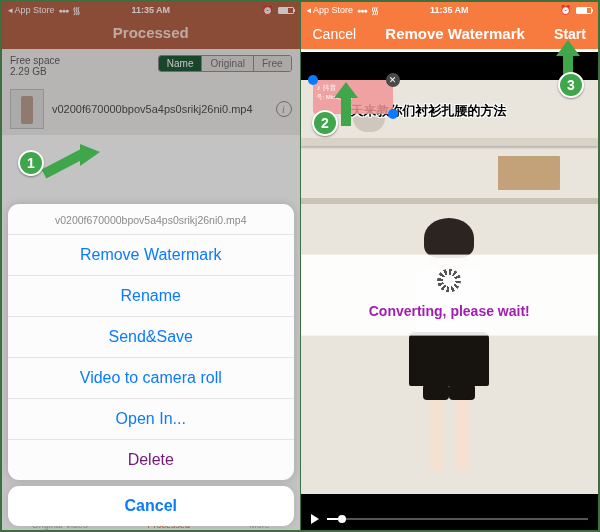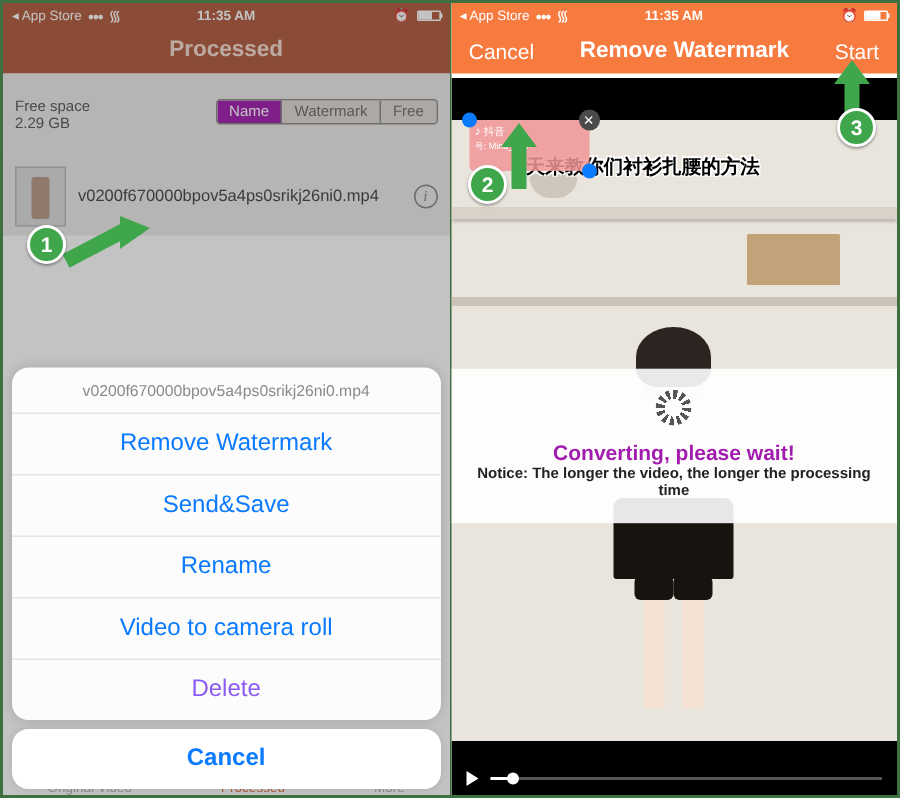--- a/index.html
+++ b/index.html
@@ -15,48 +15,48 @@
   .statusbar .sp { flex:1; }
   .statusbar .time { position:absolute; left:50%; transform:translateX(-50%); font-weight:600; }
   .signal::before { content:"●●●"; letter-spacing:-1px; font-size:7px;}
   .wifi::before { content:"᯾"; font-size:10px;}
   .battery { width:16px; height:7px; border:1px solid #fff; border-radius:1px; position:relative;}
   .battery::after { content:""; position:absolute; right:-2px; top:1.5px; width:1.5px; height:3px; background:#fff;}
   .battery i { display:block; width:70%; height:100%; background:#fff;}
 
   
   .l-header { background:#b05a3c; color:#f5ddd2; text-align:center; padding:6px 0 8px; font-size:15px; font-weight:600; }
-  .l-sub { display:flex; justify-content:space-between; align-items:flex-start; padding:17px 8px; font-size:10px; color:#555; background:#efece9;}
+  .l-sub { display:flex; justify-content:space-between; align-items:flex-start; padding:6px 8px; font-size:10px; color:#555; background:#efece9;}
   .l-sub .seg { display:flex; border:1px solid #8a8a8a; border-radius:3px; overflow:hidden; font-size:10px;}
   .l-sub .seg span { padding:2px 8px; border-right:1px solid #8a8a8a; color:#6b6b6b; background:#dedad7;}
-  .l-sub .seg span.on { background:#a21caf; color:#fff;}
+  .l-sub .seg span.on { background:#14532d; color:#fff;}
   .l-sub .seg span:last-child{border-right:none;}
   .l-list { background:#efece9; padding:6px 8px; display:flex; gap:8px; align-items:center; }
   .thumb { width:34px; height:40px; background:#ddd; border:1px solid #bbb; position:relative;}
   .thumb::after { content:""; position:absolute; inset:6px 10px 4px; background:#b98; border-radius:2px;}
   .l-list .fn { font-size:11px; color:#444; word-break:break-all; flex:1;}
   .info-i { width:16px; height:16px; border:1px solid #888; border-radius:50%; display:flex; align-items:center; justify-content:center; font-size:10px; font-style:italic; color:#888; font-family:serif;}
   .l-dim { position:absolute; inset:0; background:rgba(40,40,40,0.28); }
 
   
   .sheet-wrap { position:absolute; left:6px; right:6px; bottom:4px; }
   .sheet { background:#fcfcfc; border-radius:11px; overflow:hidden; box-shadow:0 0 8px rgba(0,0,0,0.15);}
   .sheet-title { text-align:center; padding:10px 8px 8px; font-size:10.5px; color:#8a8a8a; border-bottom:1px solid #e4e4e6;}
   .sheet-item { text-align:center; padding:11px 4px; font-size:16px; color:#0a7aff; border-bottom:1px solid #e4e4e6;}
-  .sheet-item.destructive { color:#8b5cf6; }
+  .sheet-item.destructive { color:#701a75; }
   .sheet-item:last-child { border-bottom:none;}
   .sheet-cancel { margin-top:6px; background:#fff; border-radius:11px; text-align:center; padding:11px 4px; font-size:16px; font-weight:600; color:#0a7aff; box-shadow:0 0 6px rgba(0,0,0,0.1);}
   
   .l-tabs { position:absolute; bottom:-2px; left:0; right:0; display:flex; justify-content:space-around; font-size:9px; color:#8d8d8d; padding:2px 0;}
   .l-tabs span.active { color:#b05a3c;}
 
   
   .r-header { background:#f77a3f; display:flex; align-items:center; justify-content:space-between; padding:7px 12px; color:#fff; font-size:14px; }
   .r-header .title { font-weight:600; font-size:15px;}
-  .r-start { font-weight:400;}
+  .r-start { font-weight:700;}
 
   
   .video { position:absolute; top:50px; left:0; right:0; bottom:22px; background:#000; display:flex; justify-content:center;}
   .vframe { width:100%; background:#e9e4dc; position:relative; margin:28px 0 14px;}
   .shelf { position:absolute; top:58px; left:0; right:0; height:8px; background:#d9d2c6; box-shadow:0 2px 2px rgba(0,0,0,0.2);}
   .shelf2 { position:absolute; top:118px; left:0; right:0; height:6px; background:#c9c2b6;}
   .shelfbox { position:absolute; top:76px; right:38px; width:62px; height:34px; background:#c3a27a; border-radius:1px; font-size:4px;}
   .lamp { position:absolute; top:36px; left:52px; width:32px; height:16px; border-radius:0 0 14px 14px; background:#cfc7bb;}
   .person { position:absolute; left:50%; transform:translateX(-50%); bottom:22px; width:94px;}
   .head { width:42px; height:48px; background:#f4e1d2; border-radius:50% 50% 44% 44%; margin:0 auto; position:relative;}
@@ -114,44 +114,45 @@
         </span>
     </div>
     <div class="l-header">Processed</div>
     <div class="l-sub">
       <div>
         <div>Free space</div>
         <div>2.29 GB</div>
       </div>
       <div class="seg">
         <span class="on">Name</span>
-        <span>Watermark</span>
+        <span>Original</span>
         <span>Free</span>
       </div>
     </div>
     <div class="l-list">
       <div class="thumb"></div>
       <div class="fn">v0200f670000bpov5a4ps0srikj26ni0.mp4</div>
       <div class="info-i">i</div>
     </div>
 
     <div class="l-dim"></div>
     <div class="l-tabs">
       <span>Original Video</span>
       <span class="active">Processed</span>
       <span>More</span>
     </div>
 
     <div class="sheet-wrap">
       <div class="sheet">
         <div class="sheet-title">v0200f670000bpov5a4ps0srikj26ni0.mp4</div>
         <div class="sheet-item">Remove Watermark</div>
+        <div class="sheet-item">Rename</div>
         <div class="sheet-item">Send&amp;Save</div>
-        <div class="sheet-item">Rename</div>
         <div class="sheet-item">Video to camera roll</div>
+        <div class="sheet-item">Open In...</div>
         <div class="sheet-item destructive">Delete</div>
       </div>
       <div class="sheet-cancel">Cancel</div>
     </div>
   </div>
 
   <div class="phone right">
     <div class="statusbar">
       <span>◂ <span>App Store</span></span>
       <span class="signal"></span>
@@ -194,21 +195,20 @@
         <div class="wm-sel">
           <div class="t"><span class="douyin">♪</span> <span>抖音</span></div>
           <div class="t2">号: Mind_han</div>
           <div class="h tl"></div>
           <div class="h br"></div>
           <div class="x">✕</div>
         </div>
         <div class="convert">
           <div class="spinner"></div>
           <div class="c1">Converting, please wait!</div>
-          <div class="c2">Notice: The longer the video, the longer the processing time</div>
         </div>
       </div>
     </div>
     <div class="vprog">
       <div class="play"></div>
       <div class="track">
           <div class="fill"></div>
           <div class="knob"></div>
         </div>
     </div>

